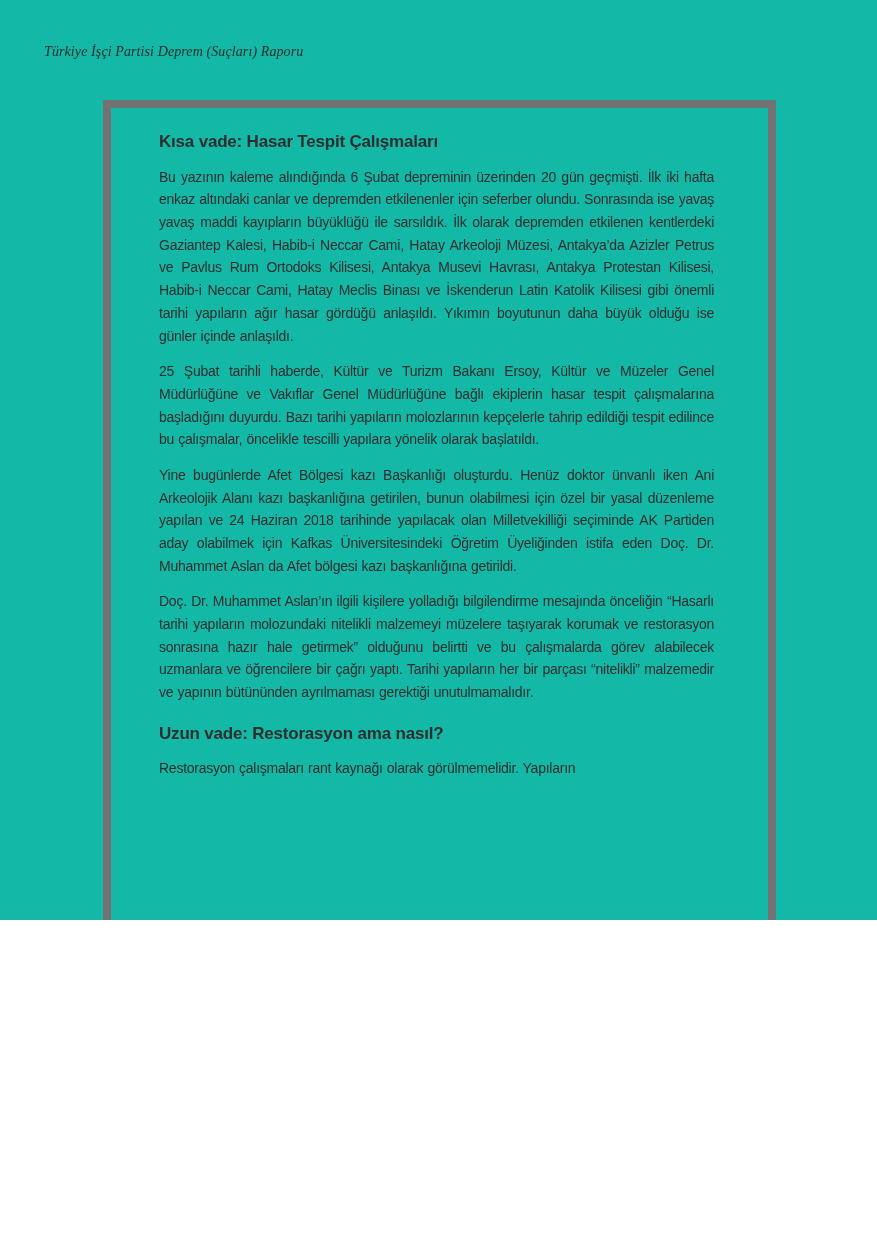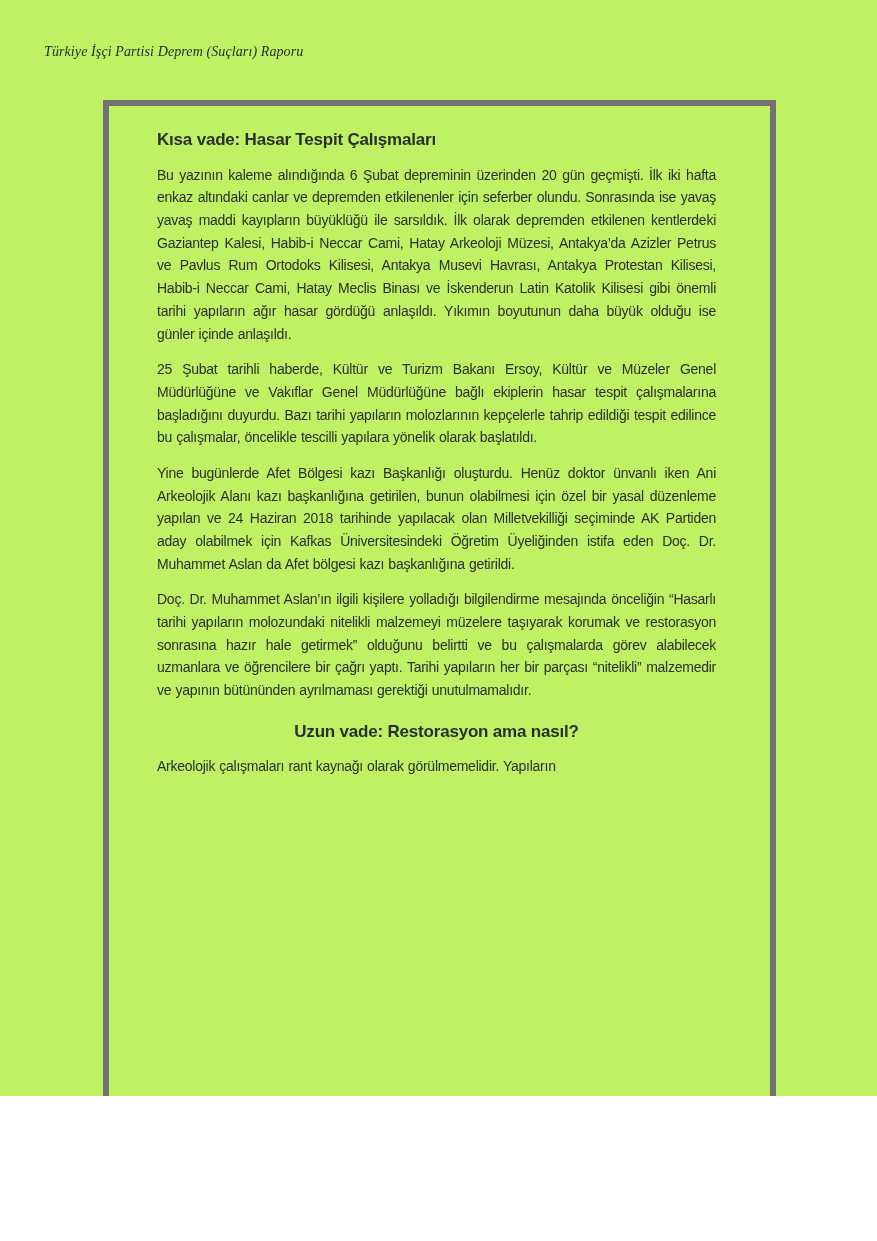--- a/index.html
+++ b/index.html
@@ -3,57 +3,56 @@
 <meta charset="utf-8">
 <style>
   html, body {
     margin: 0;
     padding: 0;
     background: #ffffff;
   }
   .sheet {
     position: relative;
     width: 877px;
-    height: 1096px;
-    background: #bef264;
+    height: 920px;
+    background: #14b8a6;
     overflow: hidden;
     font-family: "Liberation Sans", sans-serif;
   }
   .running-header {
     position: absolute;
     left: 44px;
     top: 44px;
     font-family: "Liberation Serif", "DejaVu Serif", serif;
     font-style: italic;
     font-size: 14px;
     color: #2b2b2b;
     letter-spacing: 0.1px;
   }
   .text-box {
     position: absolute;
     left: 103px;
     top: 100px;
     width: 673px;
     height: 1036px;
-    border: 6px solid #737373;
+    border: 8px solid #737373;
     box-sizing: border-box;
     padding: 22px 54px 20px 48px;
     overflow: hidden;
   }
   .text-box h2 {
     font-size: 17px;
     font-weight: 700;
     color: #2e2e2e;
     margin: 0 0 12px 0;
     letter-spacing: -0.2px;
     line-height: 1.4;
   }
   .text-box h2.second {
     margin-top: 18px;
-    text-align: center;
   }
   .text-box p {
     font-size: 14px;
     line-height: 1.62;
     color: #2e2e2e;
     margin: 0 0 13px 0;
     text-align: justify;
     letter-spacing: -0.25px;
     word-spacing: 0.5px;
     hyphens: auto;
@@ -82,19 +81,19 @@
 
     <p>25 Şubat tarihli haberde, Kültür ve Turizm Bakanı Ersoy, Kültür ve Müzeler Genel Müdürlüğüne ve Vakıflar Genel Müdürlüğüne bağlı ekiplerin hasar tespit çalışmalarına başladığını duyurdu. Bazı tarihi yapıların molozlarının kepçelerle tahrip edildiği tespit edilince bu çalışmalar, öncelikle tescilli yapılara yönelik olarak başlatıldı.</p>
 
     <p>Yine bugünlerde Afet Bölgesi kazı Başkanlığı oluşturdu. Henüz doktor ünvanlı iken Ani Arkeolojik Alanı kazı başkanlığına getirilen, bunun olabilmesi için özel bir yasal düzenleme yapılan ve 24 Haziran 2018 tarihinde yapılacak olan Milletvekilliği seçiminde AK Partiden aday olabilmek için Kafkas Üniversitesindeki Öğretim Üyeliğinden istifa eden Doç. Dr. Muhammet Aslan da Afet bölgesi kazı başkanlığına getirildi.</p>
 
     <p>Doç. Dr. Muhammet Aslan’ın ilgili kişilere yolladığı bilgilendirme mesajında önceliğin “Hasarlı tarihi yapıların molozundaki nitelikli malzemeyi müzelere taşıyarak korumak ve restorasyon sonrasına hazır hale getirmek” olduğunu belirtti ve bu çalışmalarda görev alabilecek uzmanlara ve öğrencilere bir çağrı yaptı. Tarihi yapıların her bir parçası “nitelikli” malzemedir ve yapının bütününden ayrılmaması gerektiği unutulmamalıdır.</p>
 
     <h2 class="second">Uzun vade: Restorasyon ama nasıl?</h2>
 
 
-    <p>Arkeolojik çalışmaları rant kaynağı olarak görülmemelidir. Yapıların</p>
+    <p>Restorasyon çalışmaları rant kaynağı olarak görülmemelidir. Yapıların</p>
 
   </div>
 
   <div class="page-number">100</div>
 
 </div>
 
 </body></html>

